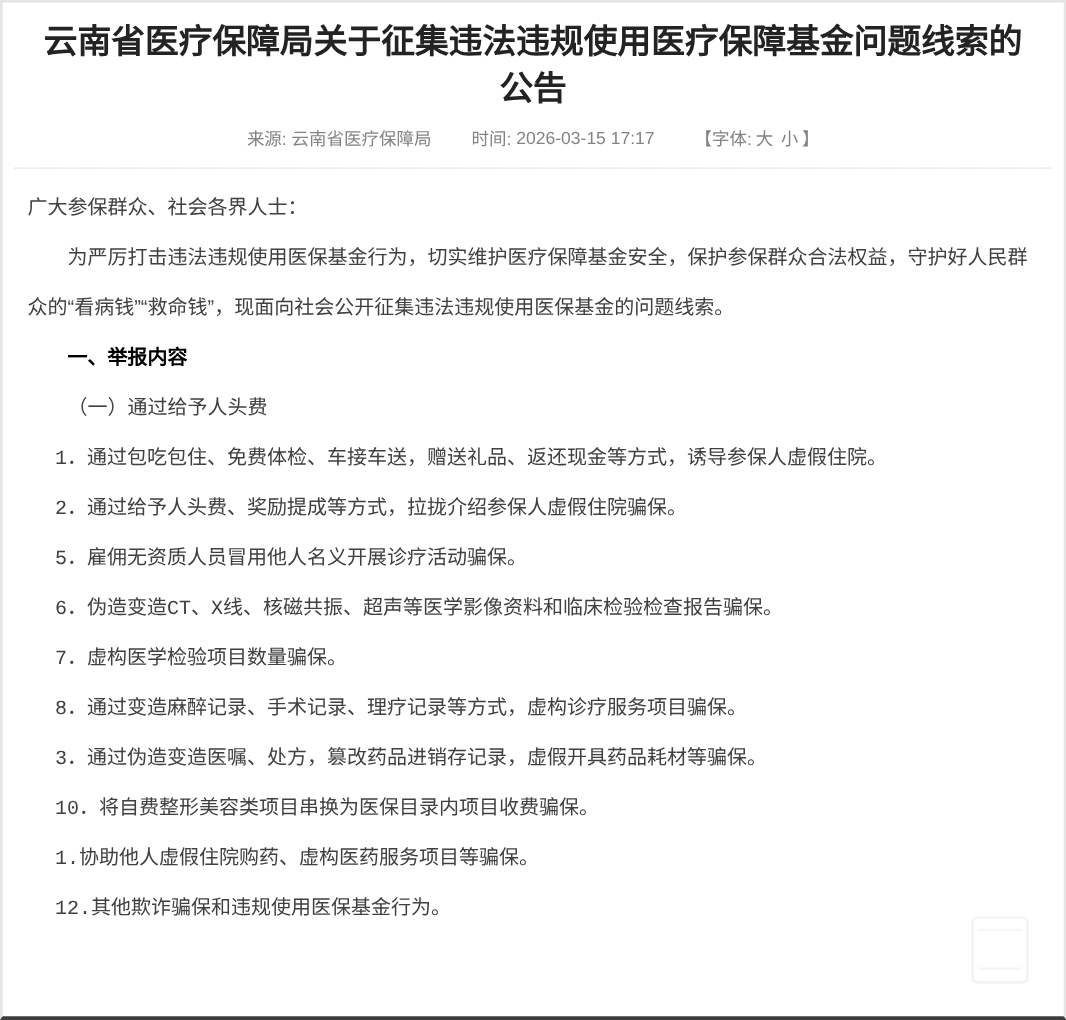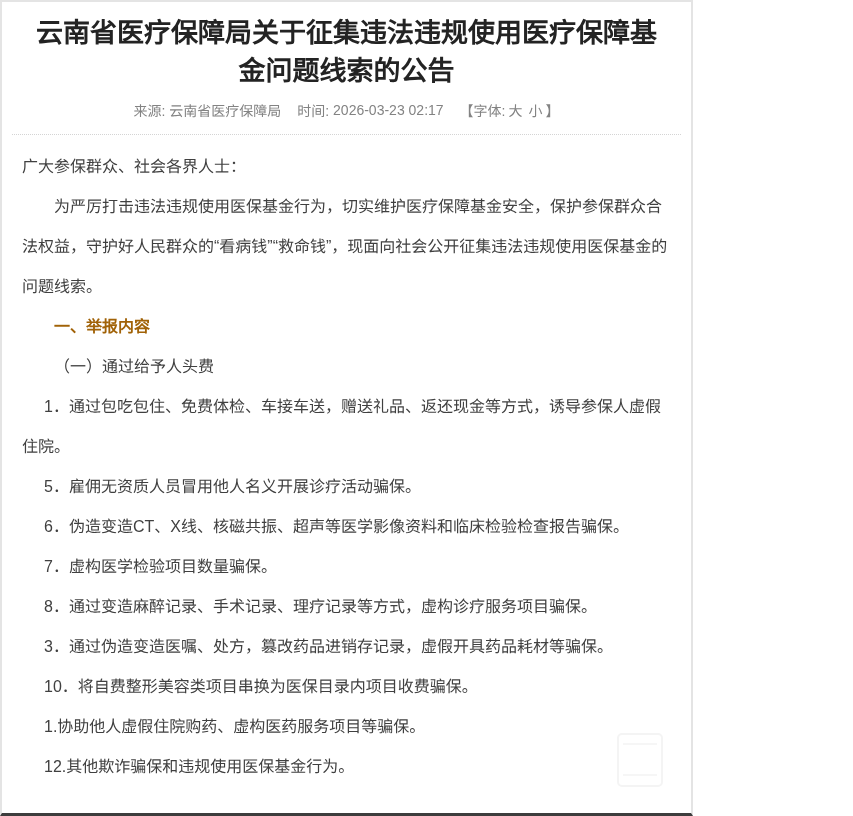--- a/index.html
+++ b/index.html
@@ -3,21 +3,21 @@
 <meta charset="utf-8">
 <style>
   html, body {
     margin: 0;
     padding: 0;
     background: #ffffff;
     font-family: "Liberation Sans", "DejaVu Sans", sans-serif;
   }
   .page {
     position: relative;
-    width: 693px;
+    width: 853px;
     height: 816px;
     box-sizing: border-box;
     background: #ffffff;
     border-top: 2px solid #e4e4e4;
     border-left: 2px solid #e4e4e4;
     border-right: 2px solid #e4e4e4;
     border-bottom: 3px solid #3d3d3d;
     overflow: hidden;
   }
   .article-title {
@@ -26,21 +26,21 @@
     line-height: 38px;
     font-weight: bold;
     color: #232323;
     text-align: center;
     letter-spacing: 0px;
   }
   .meta-row {
     display: flex;
     justify-content: center;
     align-items: center;
-    gap: 16px;
+    gap: 32px;
     font-size: 14px;
     color: #838383;
     margin: 4px 0 14px 0;
     white-space: nowrap;
   }
   .meta-item { display: inline-flex; align-items: center; }
   .font-size-control .font-btn {
     cursor: pointer;
     margin: 0 3px;
     color: #838383;
@@ -53,22 +53,22 @@
     height: 0;
   }
   .content {
     padding: 12px 20px 0 20px;
     font-size: 16px;
     line-height: 40px;
     color: #404040;
   }
   .content p { margin: 0; }
   .indent-2em { text-indent: 2em; }
-  .section-heading { font-weight: bold; color: #a16207; }
-  .item { text-indent: 22px; }
+  .section-heading { font-weight: bold; color: #000000; }
+  .item { text-indent: 22px; font-family: Liberation Mono, monospace; }
   .floating-widget {
     position: absolute;
     right: 28px;
     bottom: 26px;
     width: 42px;
     height: 50px;
     border: 2px solid #f4f4f4;
     border-radius: 5px;
     background: #ffffff;
     cursor: pointer;
@@ -87,39 +87,40 @@
 
   <h1 class="article-title">云南省医疗保障局关于征集违法违规使用医疗保障基金问题线索的公告</h1>
 
   <div class="meta-row">
     <span class="meta-item">
       <span>来源:</span>&nbsp;
       <span>云南省医疗保障局</span>
     </span>
     <span class="meta-item">
       <span>时间:</span>&nbsp;
-      <span>2026-03-23 02:17</span>
+      <span>2026-03-15 17:17</span>
     </span>
     <span class="meta-item font-size-control">
       <span>【字体:</span>
       <span class="font-btn">大</span>
       <span class="font-btn">小</span>
       <span>】</span>
     </span>
   </div>
 
   <div class="divider"></div>
 
   <div class="content">
     <p>广大参保群众、社会各界人士：</p>
     <p class="indent-2em">为严厉打击违法违规使用医保基金行为，切实维护医疗保障基金安全，保护参保群众合法权益，守护好人民群众的“看病钱”“救命钱”，现面向社会公开征集违法违规使用医保基金的问题线索。</p>
     <p class="indent-2em section-heading">一、举报内容</p>
     <p class="indent-2em">（一）通过给予人头费</p>
 
     <p class="item">1．通过包吃包住、免费体检、车接车送，赠送礼品、返还现金等方式，诱导参保人虚假住院。</p>
+    <p class="item">2．通过给予人头费、奖励提成等方式，拉拢介绍参保人虚假住院骗保。</p>
     <p class="item">5．雇佣无资质人员冒用他人名义开展诊疗活动骗保。</p>
     <p class="item">6．伪造变造CT、X线、核磁共振、超声等医学影像资料和临床检验检查报告骗保。</p>
     <p class="item">7．虚构医学检验项目数量骗保。</p>
     <p class="item">8．通过变造麻醉记录、手术记录、理疗记录等方式，虚构诊疗服务项目骗保。</p>
     <p class="item">3．通过伪造变造医嘱、处方，篡改药品进销存记录，虚假开具药品耗材等骗保。</p>
     <p class="item">10．将自费整形美容类项目串换为医保目录内项目收费骗保。</p>
     <p class="item">1.协助他人虚假住院购药、虚构医药服务项目等骗保。</p>
     <p class="item">12.其他欺诈骗保和违规使用医保基金行为。</p>
   </div>
 

